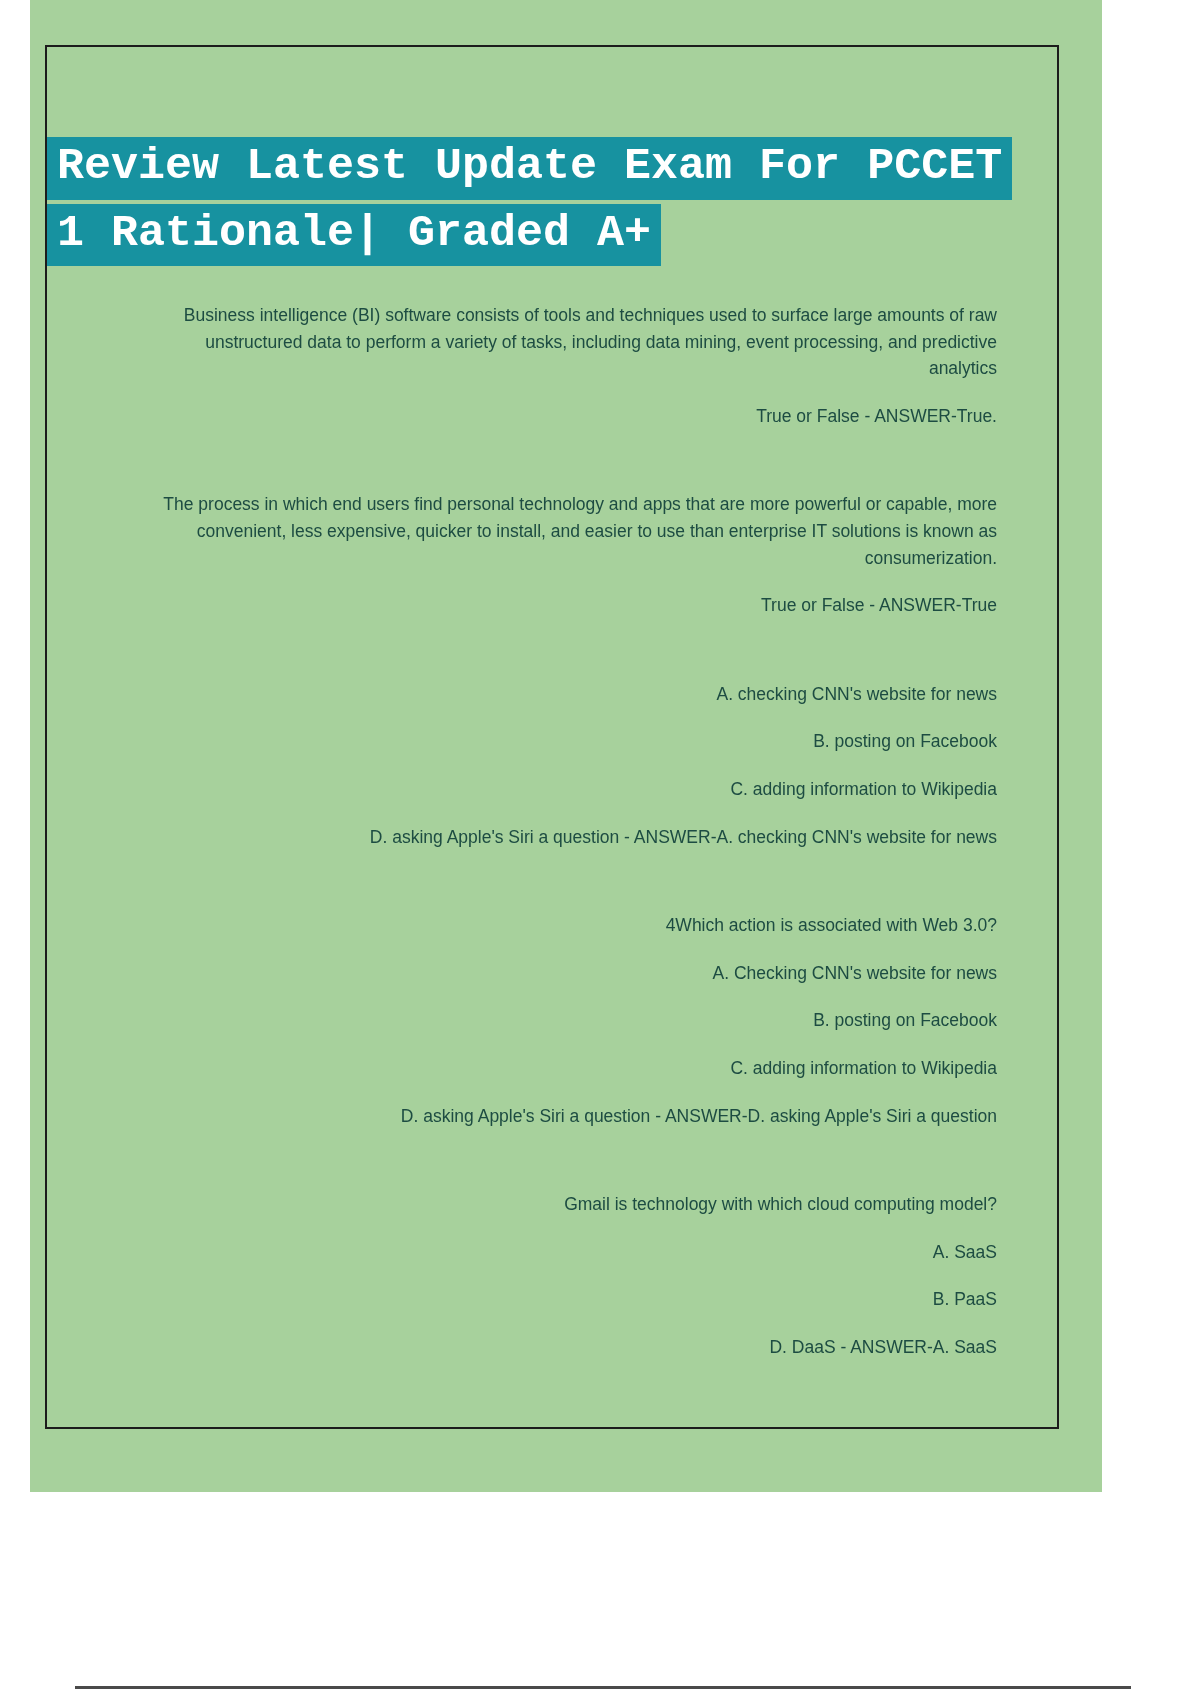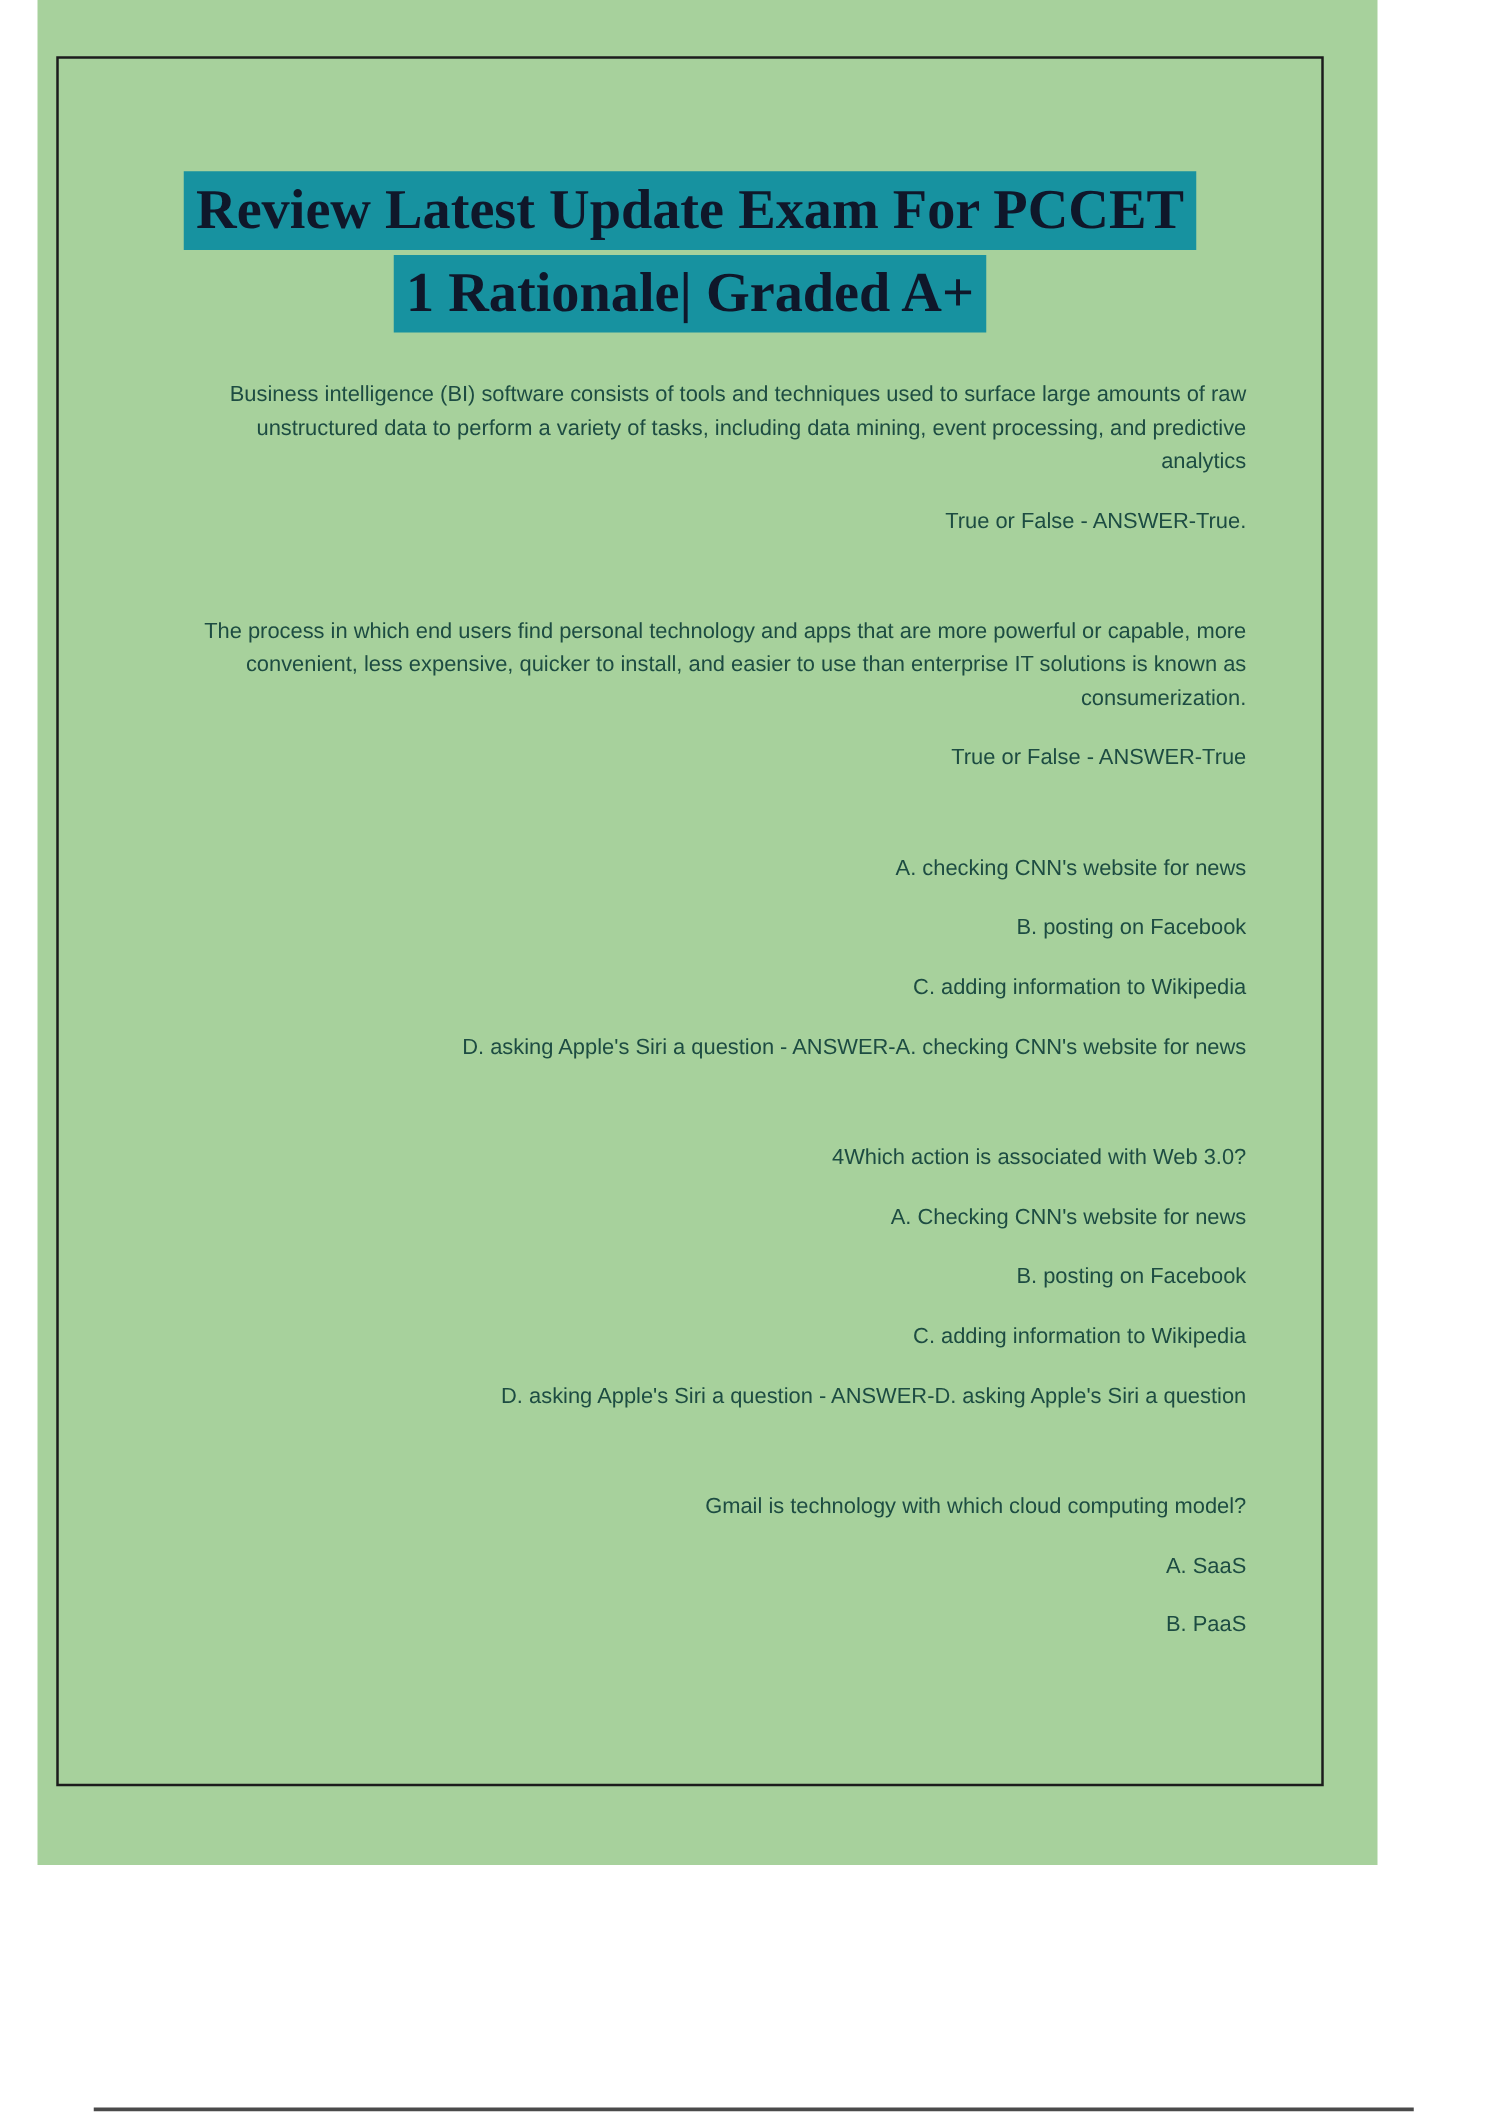--- a/index.html
+++ b/index.html
@@ -22,26 +22,26 @@
   .border-box {
     position: absolute;
     left: 15px;
     top: 45px;
     width: 1014px;
     height: 1384px;
     border: 2px solid #1c1c1c;
   }
   .title {
     margin-top: 88px;
-    text-align: center;
-    font-family: Liberation Serif, serif;
+    text-align: left;
+    font-family: Liberation Mono, monospace;
     font-weight: 700;
     font-size: 45px;
     line-height: 1.3;
-    color: #0f172a;
+    color: #ffffff;
   }
   .title .hl {
     display: inline-block;
     background: #1792a0;
     padding: 1px 10px 3px 10px;
     margin: 2px 0;
   }
   .content {
     margin: 34px 60px 0 88px;
     max-width: 880px;
@@ -100,19 +100,20 @@
         <p>A. Checking CNN's website for news</p>
         <p>B. posting on Facebook</p>
         <p>C. adding information to Wikipedia</p>
         <p>D. asking Apple's Siri a question - ANSWER-D. asking Apple's Siri a question</p>
       </div>
 
       <div class="block">
         <p>Gmail is technology with which cloud computing model?</p>
         <p>A. SaaS</p>
         <p>B. PaaS</p>
+        <p>D. DaaS - ANSWER-A. SaaS</p>
       </div>
 
     </div>
   </div>
 </div>
 
 <div class="bottom-rule"></div>
 
 </body></html>

